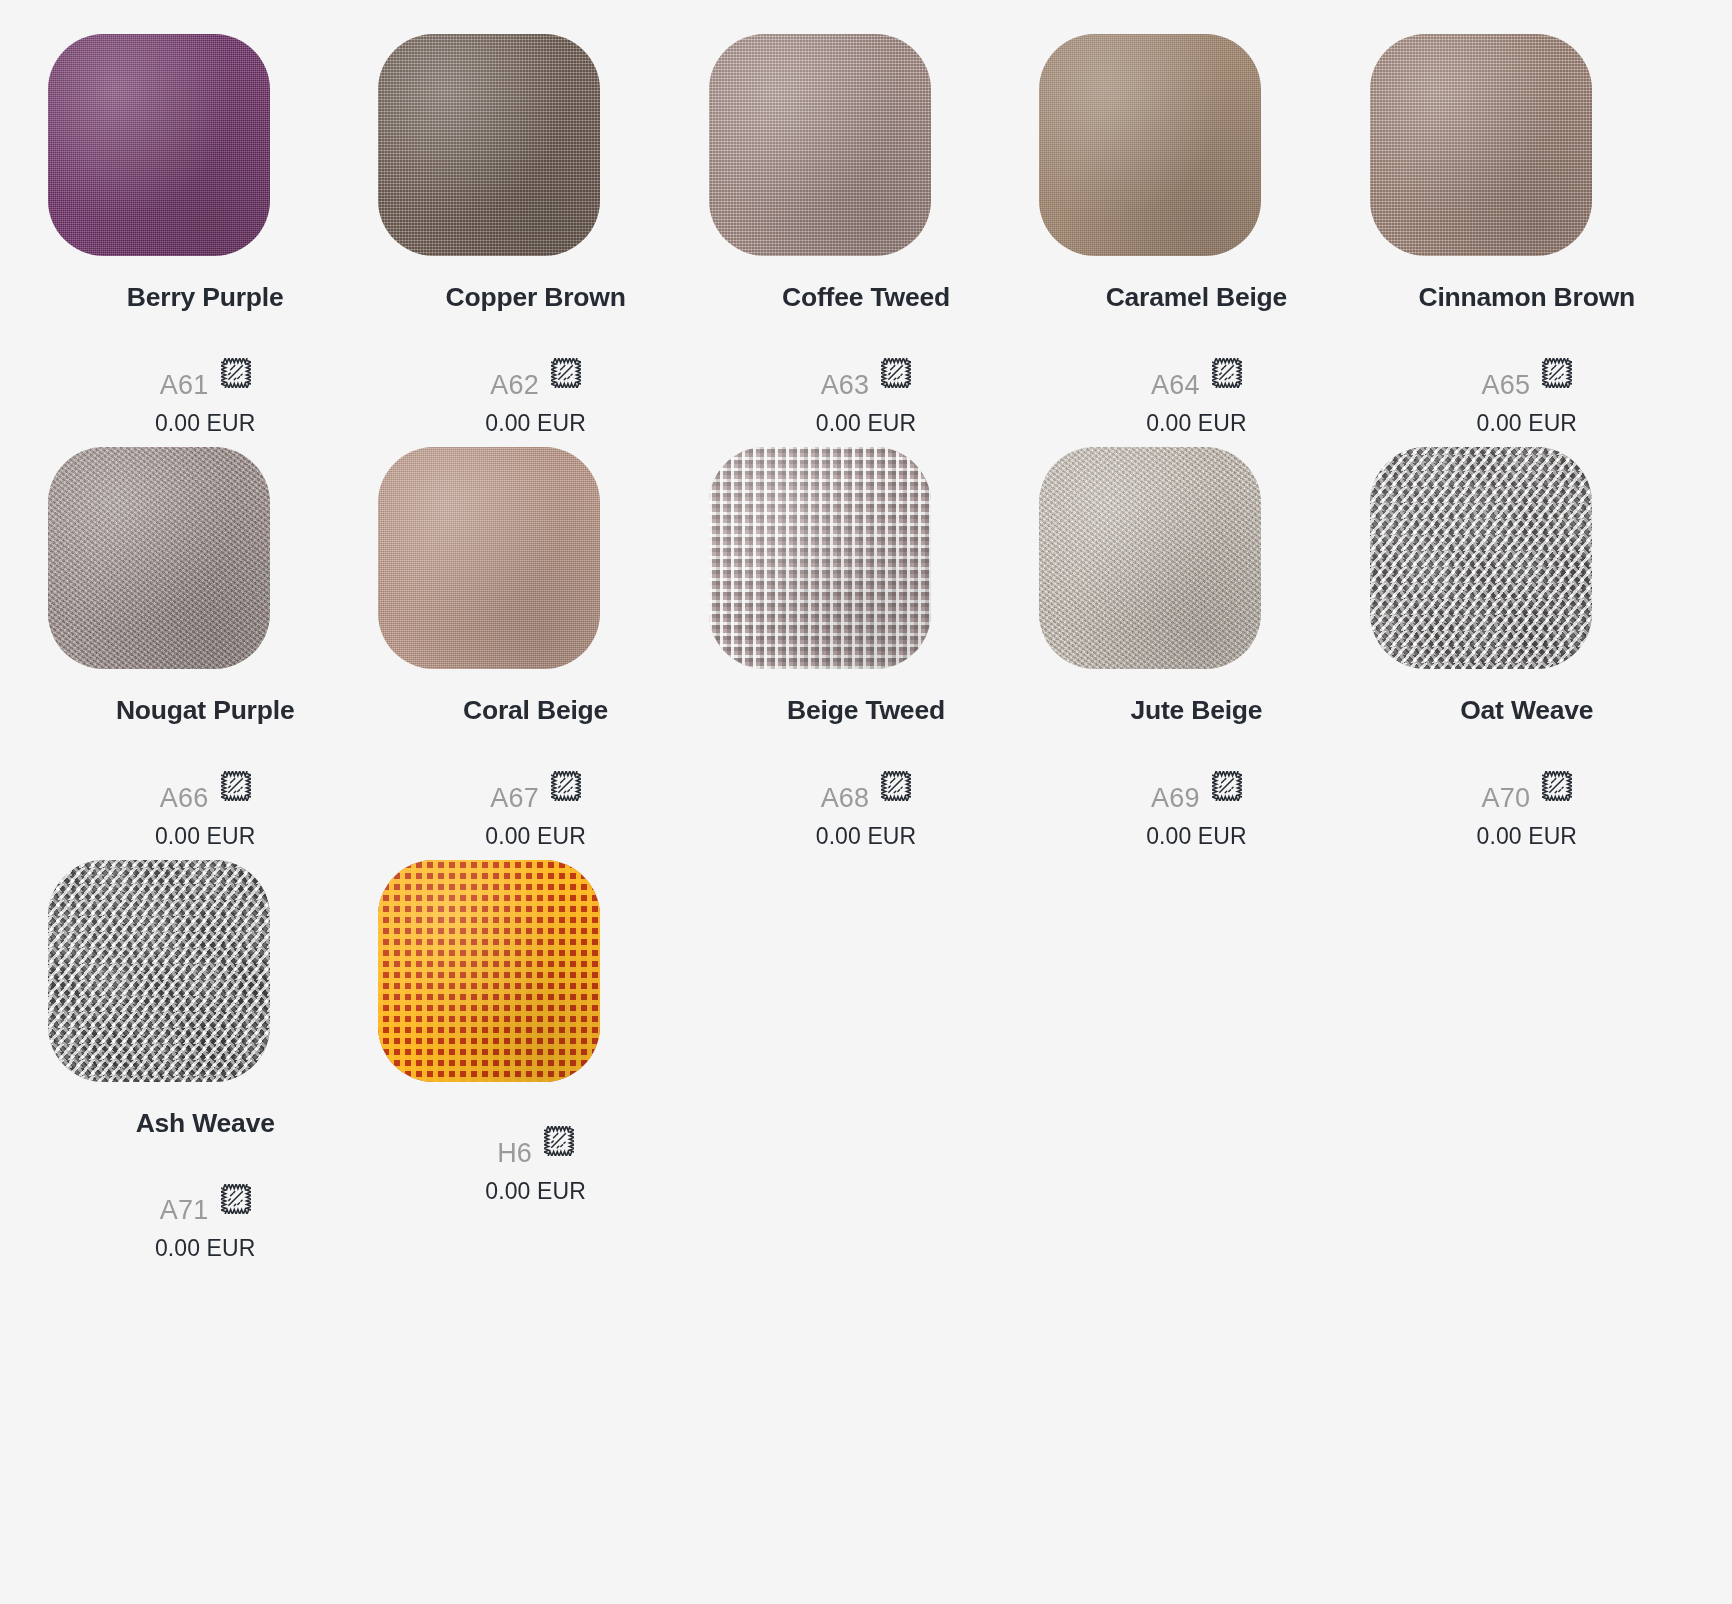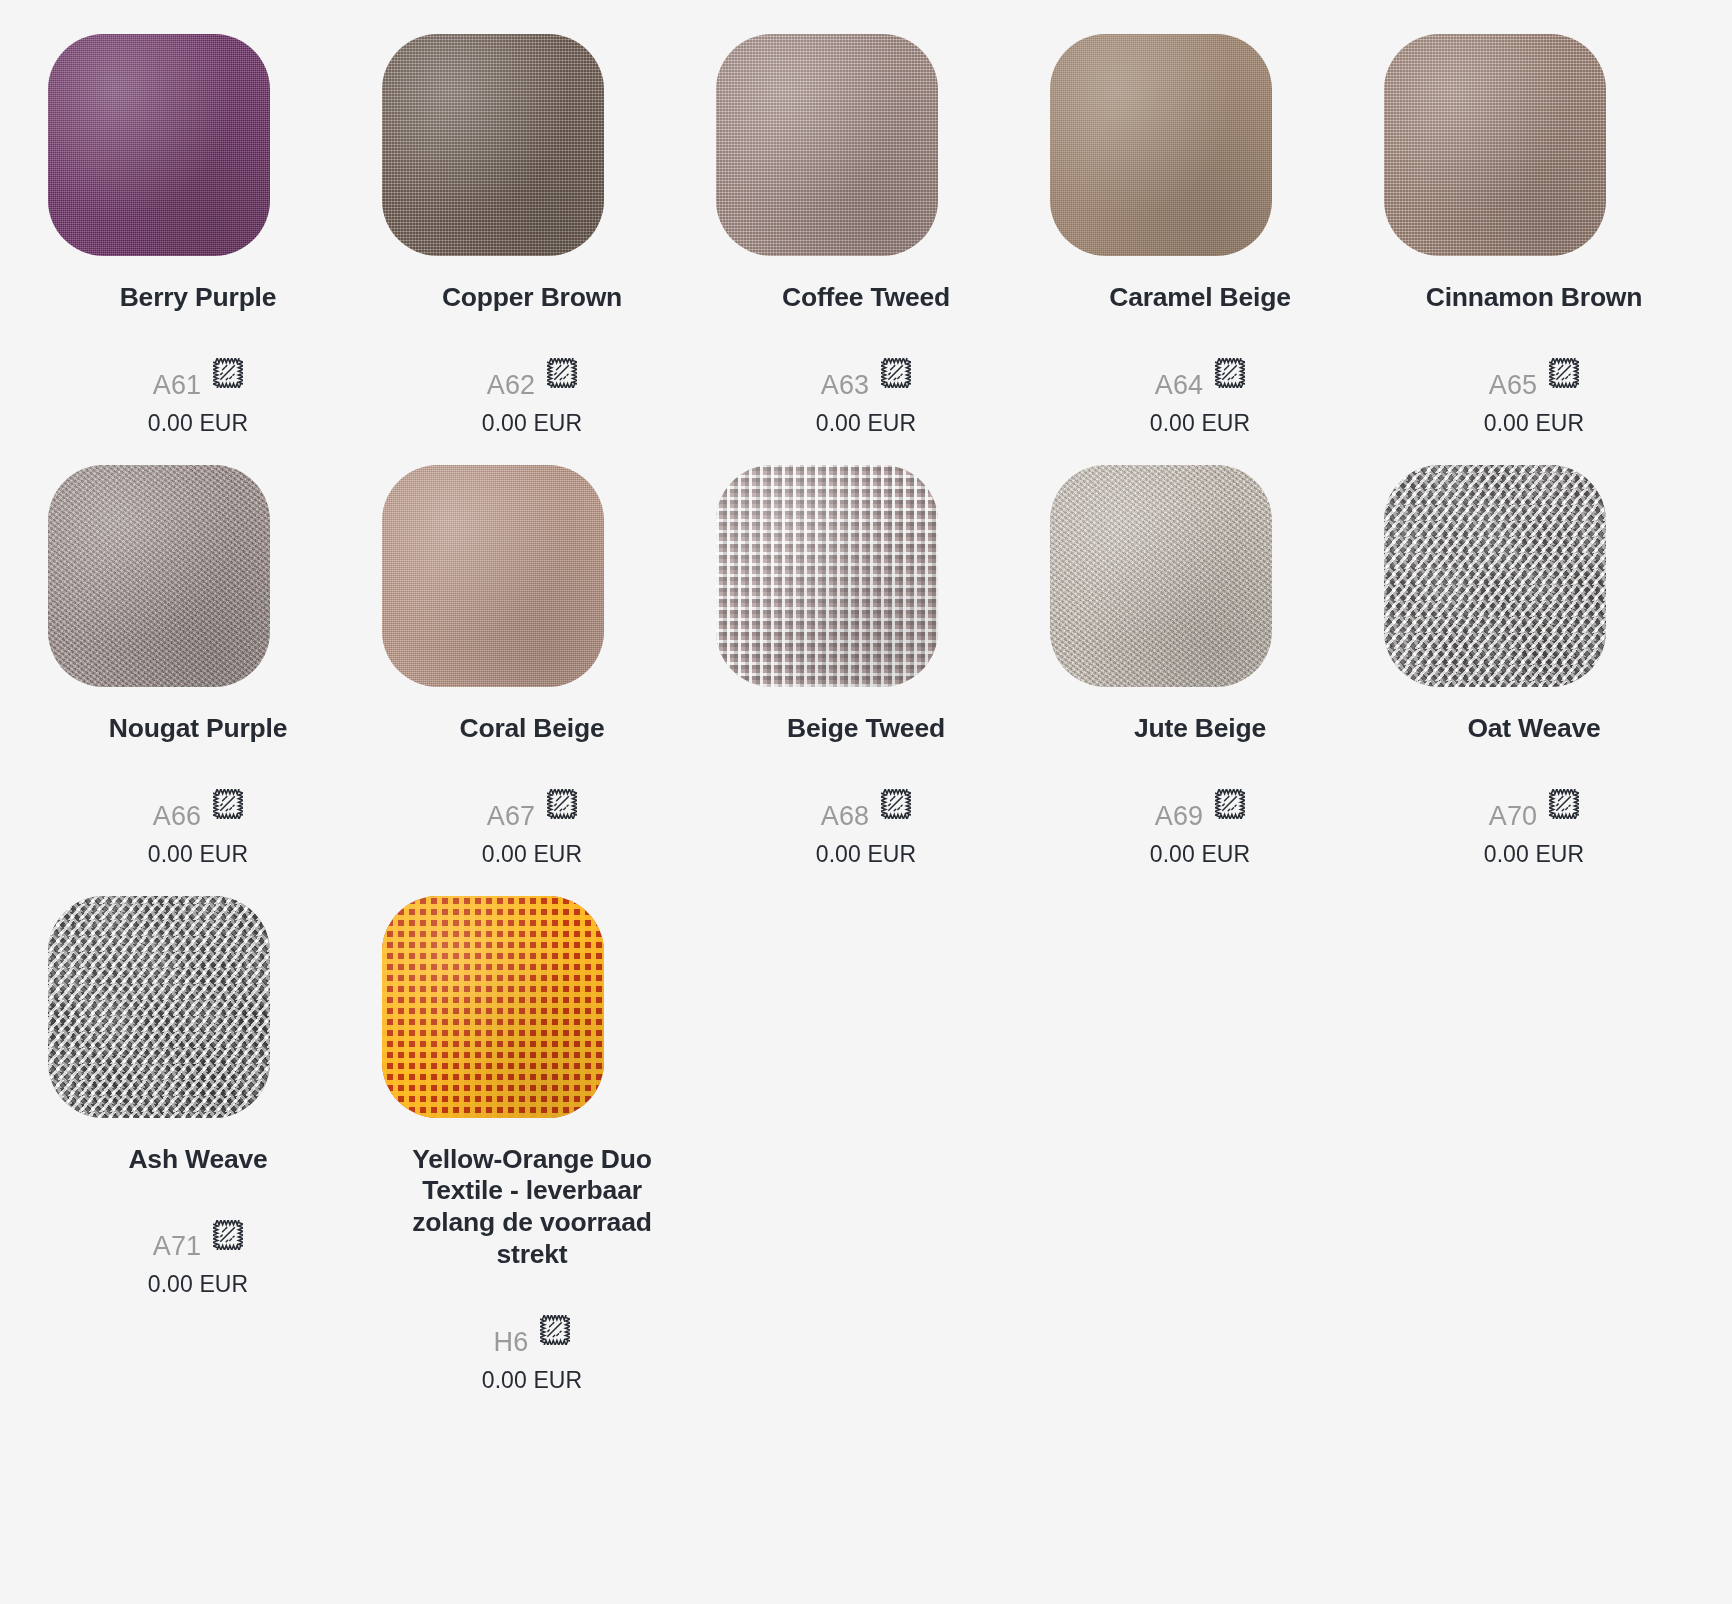--- a/index.html
+++ b/index.html
@@ -17,21 +17,20 @@
     overflow: hidden;
   }
 
   .swatch-grid {
     display: grid;
     grid-template-columns: repeat(5, 1fr);
     column-gap: 0px;
     row-gap: 0px;
     padding: 34px 40px 0 40px;
     width: 1732px;
-    gap: 18px;
   }
 
   .swatch-card {
     display: flex;
     flex-direction: column;
     align-items: center;
     padding-bottom: 10px;
   }
 
   .swatch-tile-wrap {
@@ -431,21 +430,20 @@
       </div>
       <div class="swatch-price">0.00 EUR</div>
     </div>
     <div class="swatch-card">
       <div class="swatch-tile-wrap">
         <div class="swatch-tile" style="background-color: rgb(192, 58, 18);">
           <div class="tex tex-mesh"></div>
           <div class="tex tex-shade"></div>
         </div>
       </div>
-      <div class="swatch-name">Yellow-Orange Duo Textile - leverbaar zolang de voorraad strekt</div>
       <div class="swatch-meta">
         <span class="swatch-code">H6</span>
         <span class="swatch-icon"><svg viewBox="0 0 33 33" xmlns="http://www.w3.org/2000/svg">
             <path d="M 2.60 5.20 L 4.60 0.00 L 6.60 5.20 L 8.60 0.00 L 10.60 5.20 L 12.60 0.00 L 14.60 5.20 L 16.60 0.00 L 18.60 5.20 L 20.60 0.00 L 22.60 5.20 L 24.60 0.00 L 26.60 5.20 L 28.60 0.00 L 28.00 2.60 L 33.20 4.60 L 28.00 6.60 L 33.20 8.60 L 28.00 10.60 L 33.20 12.60 L 28.00 14.60 L 33.20 16.60 L 28.00 18.60 L 33.20 20.60 L 28.00 22.60 L 33.20 24.60 L 28.00 26.60 L 33.20 28.60 L 30.60 28.00 L 28.60 33.20 L 26.60 28.00 L 24.60 33.20 L 22.60 28.00 L 20.60 33.20 L 18.60 28.00 L 16.60 33.20 L 14.60 28.00 L 12.60 33.20 L 10.60 28.00 L 8.60 33.20 L 6.60 28.00 L 4.60 33.20 L 5.20 30.60 L 0.00 28.60 L 5.20 26.60 L 0.00 24.60 L 5.20 22.60 L 0.00 20.60 L 5.20 18.60 L 0.00 16.60 L 5.20 14.60 L 0.00 12.60 L 5.20 10.60 L 0.00 8.60 L 5.20 6.60 L 0.00 4.60 Z" fill="none" stroke="#262b33" stroke-width="1.7" stroke-linejoin="miter"></path>
             <line x1="8" y1="24" x2="24" y2="8" stroke="#262b33" stroke-width="1.7"></line>
             <line x1="10.5" y1="13" x2="13" y2="10.5" stroke="#262b33" stroke-width="1.6" stroke-linecap="round"></line>
             <line x1="14" y1="9.5" x2="15.2" y2="8.3" stroke="#262b33" stroke-width="1.6" stroke-linecap="round"></line>
             <line x1="8.6" y1="18" x2="10.2" y2="16.4" stroke="#262b33" stroke-width="1.6" stroke-linecap="round"></line>
             <line x1="18.5" y1="22.5" x2="20.4" y2="20.6" stroke="#262b33" stroke-width="1.6" stroke-linecap="round"></line>
             <line x1="22" y1="19" x2="23.2" y2="17.8" stroke="#262b33" stroke-width="1.6" stroke-linecap="round"></line>

